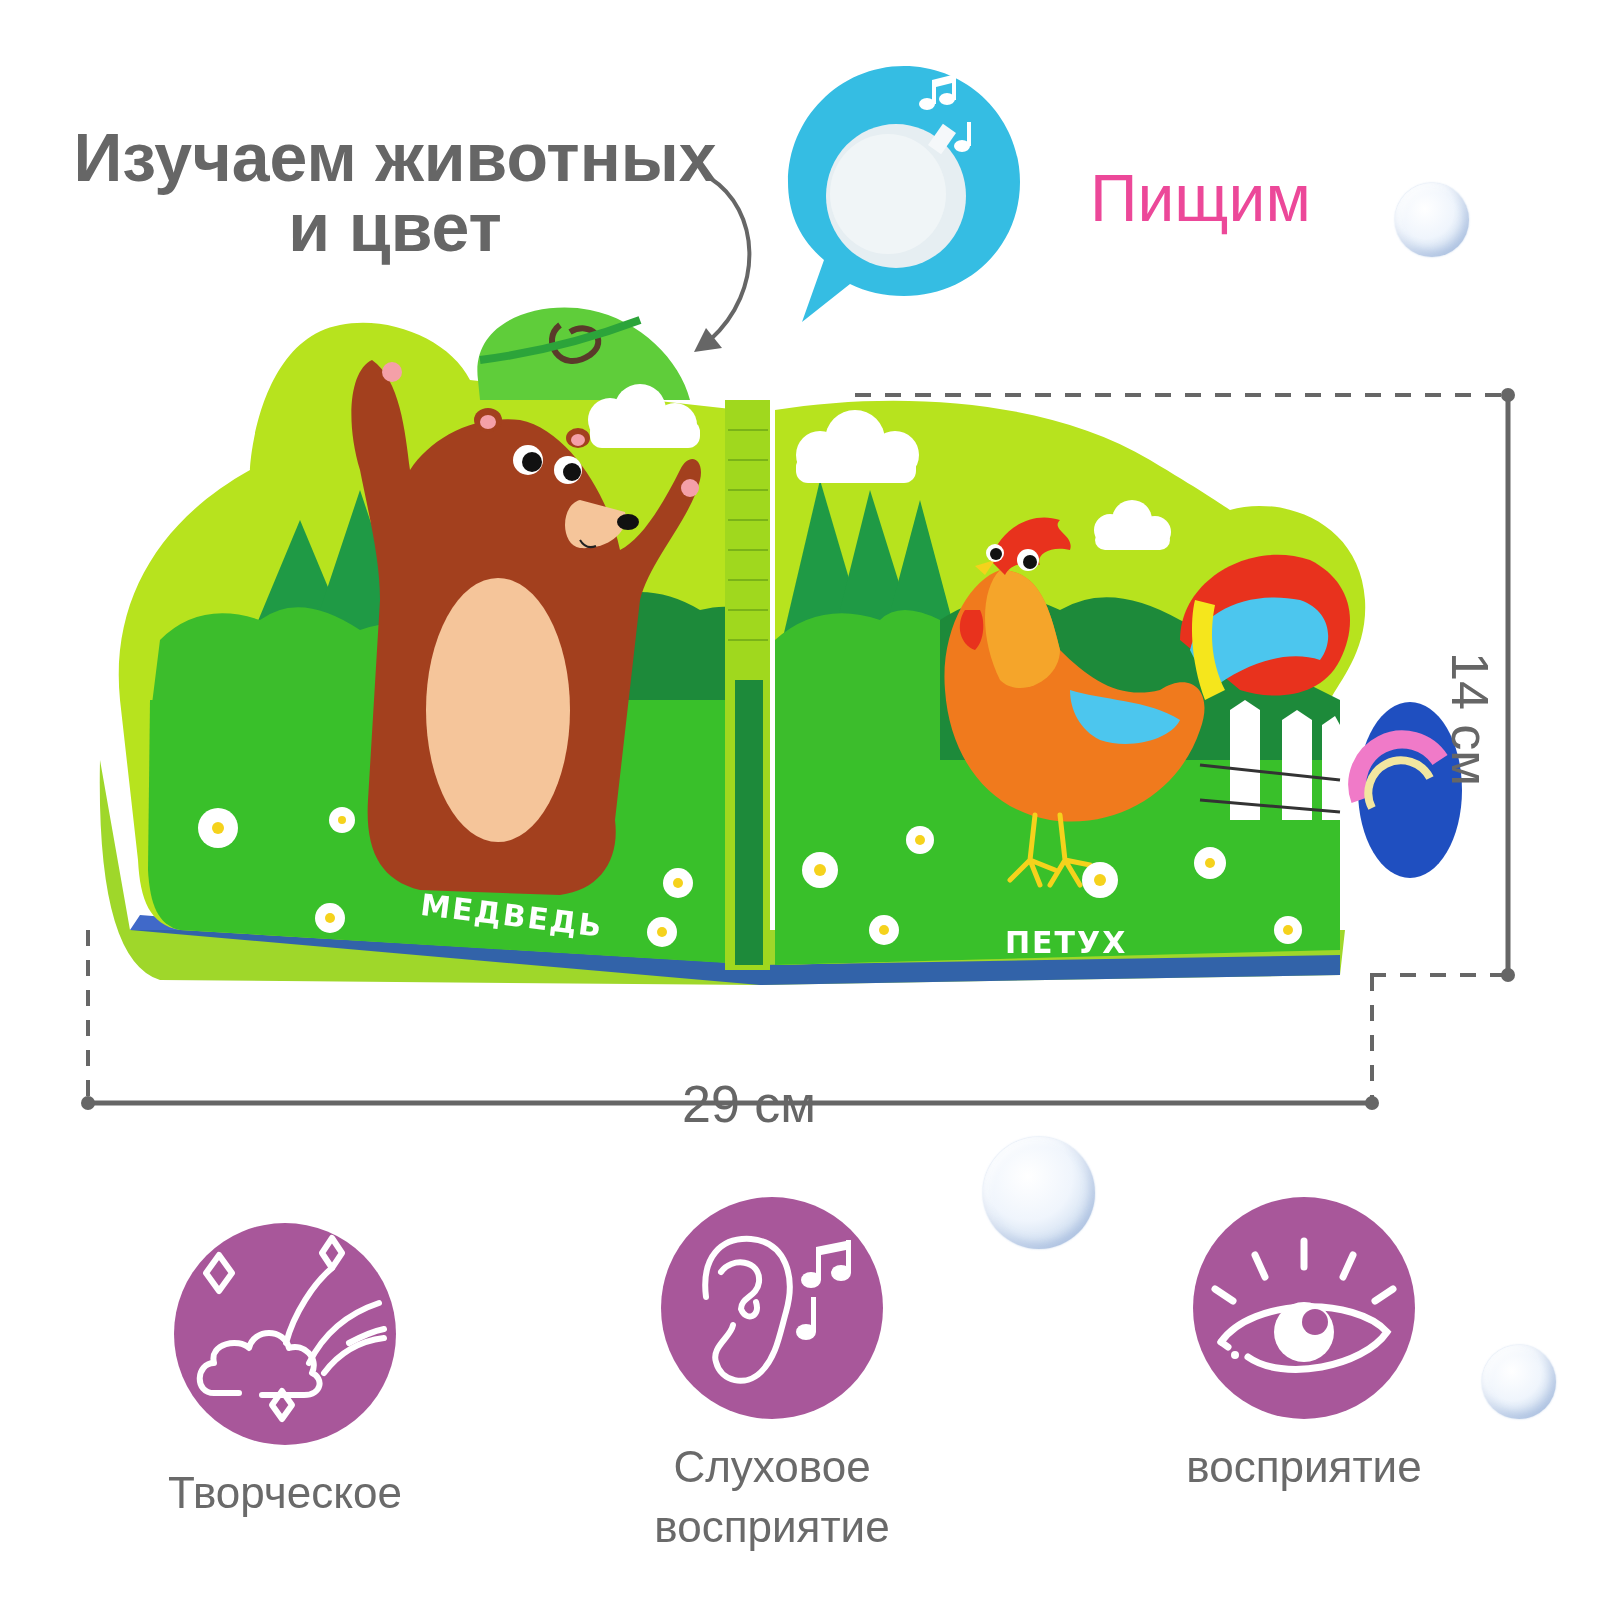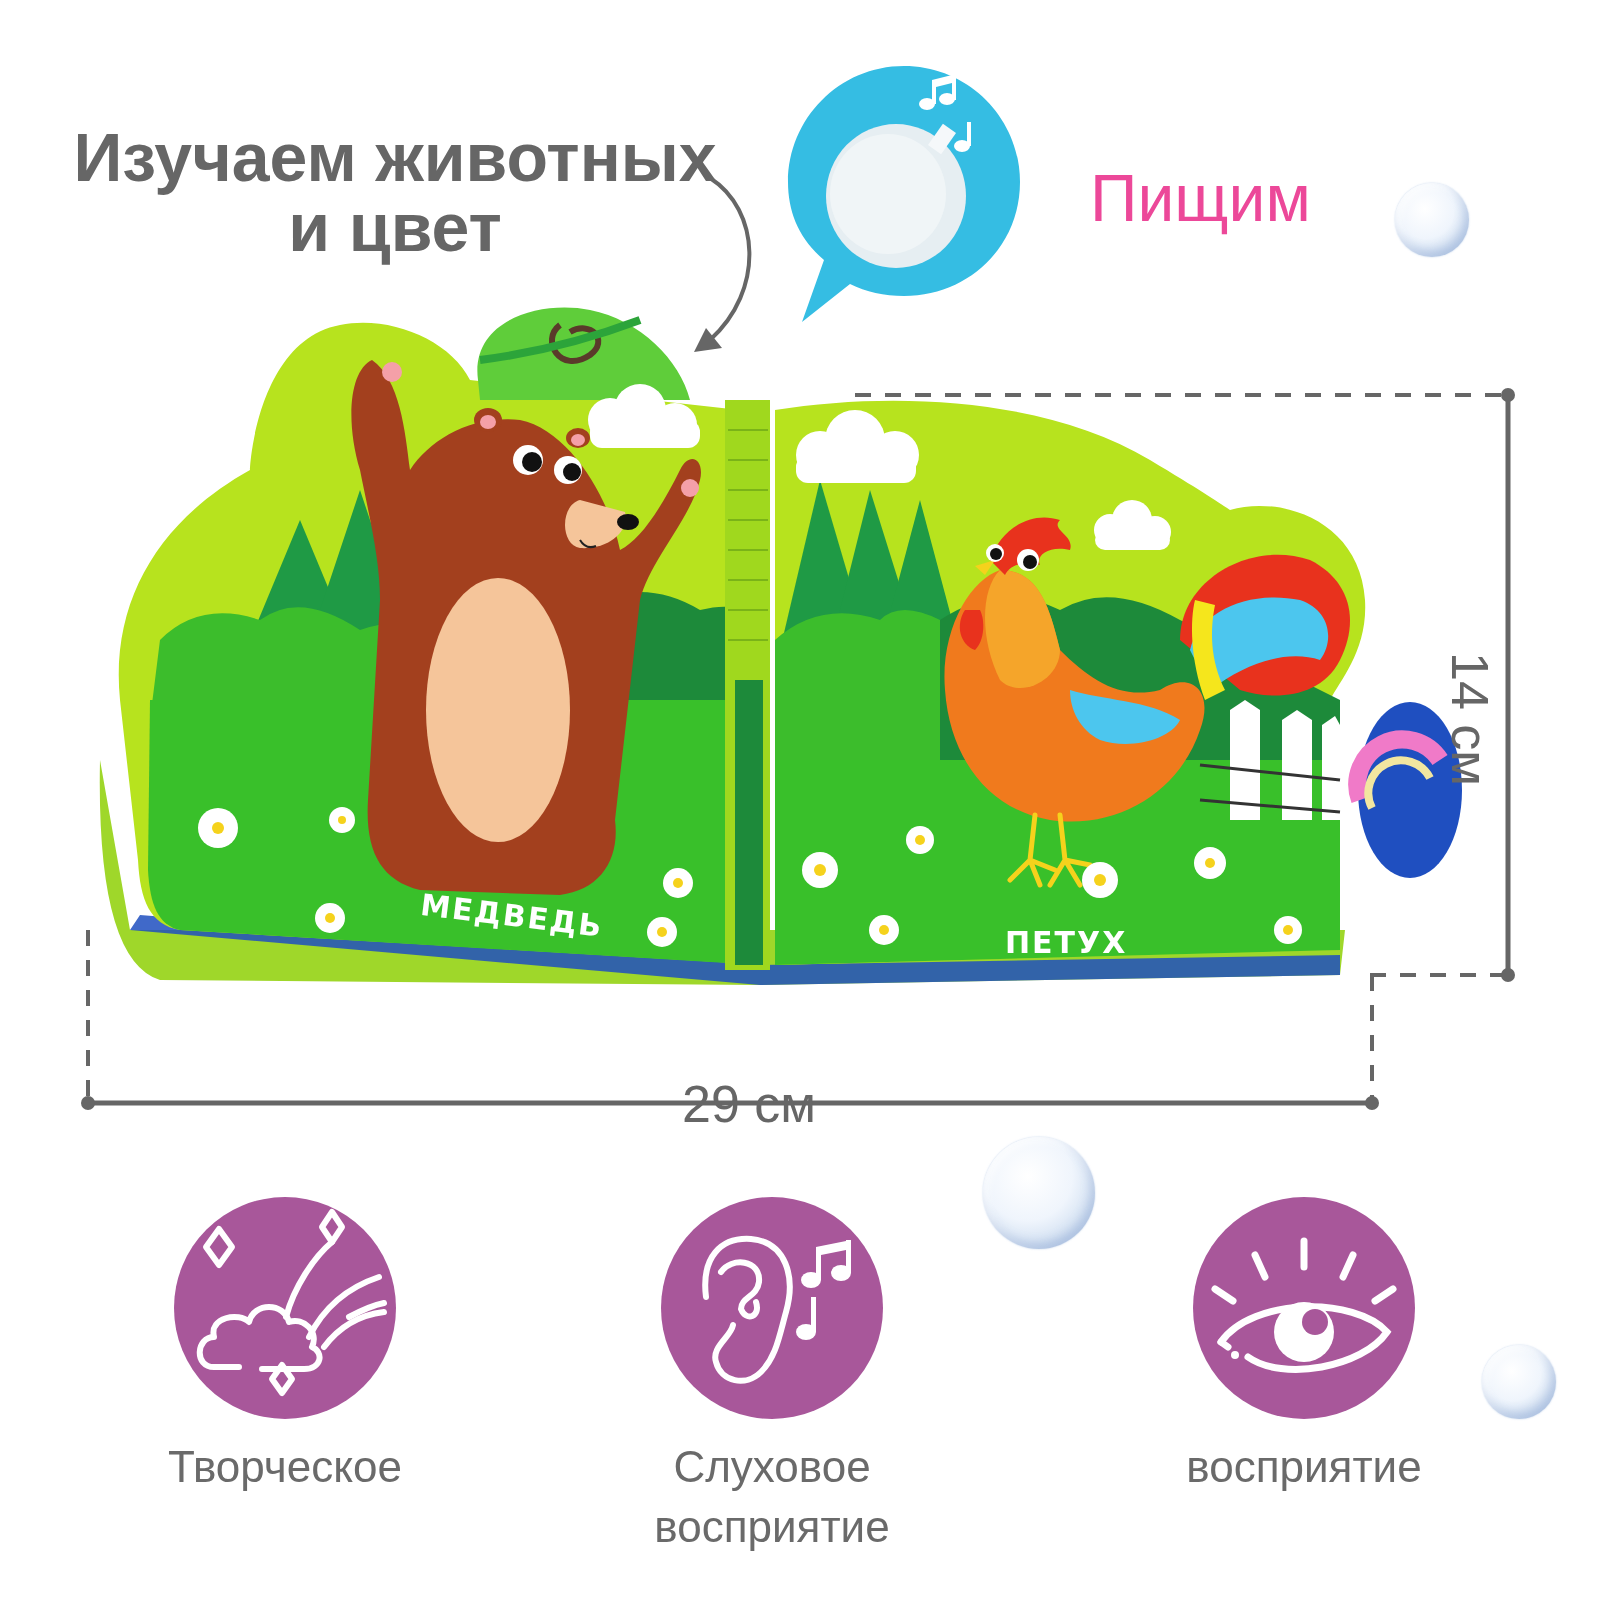--- a/index.html
+++ b/index.html
@@ -228,21 +228,21 @@
 
   <line x1="88" y1="930" x2="88" y2="1100" stroke="#666" stroke-width="4" stroke-dasharray="16 14"></line>
   <line x1="1372" y1="975" x2="1372" y2="1100" stroke="#666" stroke-width="4" stroke-dasharray="16 14"></line>
   <line x1="88" y1="1103" x2="1372" y2="1103" stroke="#666" stroke-width="5"></line>
   <circle cx="88" cy="1103" r="7" fill="#666"></circle>
   <circle cx="1372" cy="1103" r="7" fill="#666"></circle>
 </svg>
 <div class="abs dim-label" style="left:682px; top:1030px;margin-top:44px;">29 см</div>
 <div class="abs dim-label" style="left:1500px; top:652px; transform:rotate(90deg); transform-origin:left top; white-space:nowrap;">14 см</div>
 
-<div class="feature" style="left:105px; top:1197px;text-align:center;">
+<div class="feature" style="left:105px; top:1223px;text-align:center;">
   <div class="circle" style="background:#a8579a;">
     <svg width="222" height="222" viewBox="0 0 222 222">
       <g fill="none" stroke="#fff" stroke-width="6" stroke-linecap="round" stroke-linejoin="round">
         <path d="M45 32 L 58 50 L 45 68 L 32 50 Z"></path>
         <path d="M158 15 L 168 30 L 158 45 L 148 30 Z"></path>
         <path d="M108 188 L 118 202 L 108 216 L 98 202 Z" transform="translate(0,-20)"></path>
         <path d="M65 170 L 40 170 C 20 170, 22 140, 40 140 C 35 120, 65 115, 75 125 C 80 105, 110 105, 115 125 C 130 120, 145 135, 138 150 C 150 155, 148 172, 130 172 L 88 172"></path>
         <path d="M112 120 C 120 90, 140 60, 158 45"></path>
         <path d="M135 140 C 150 110, 175 90, 205 80"></path>
         <path d="M150 150 C 165 130, 185 118, 210 115"></path>

